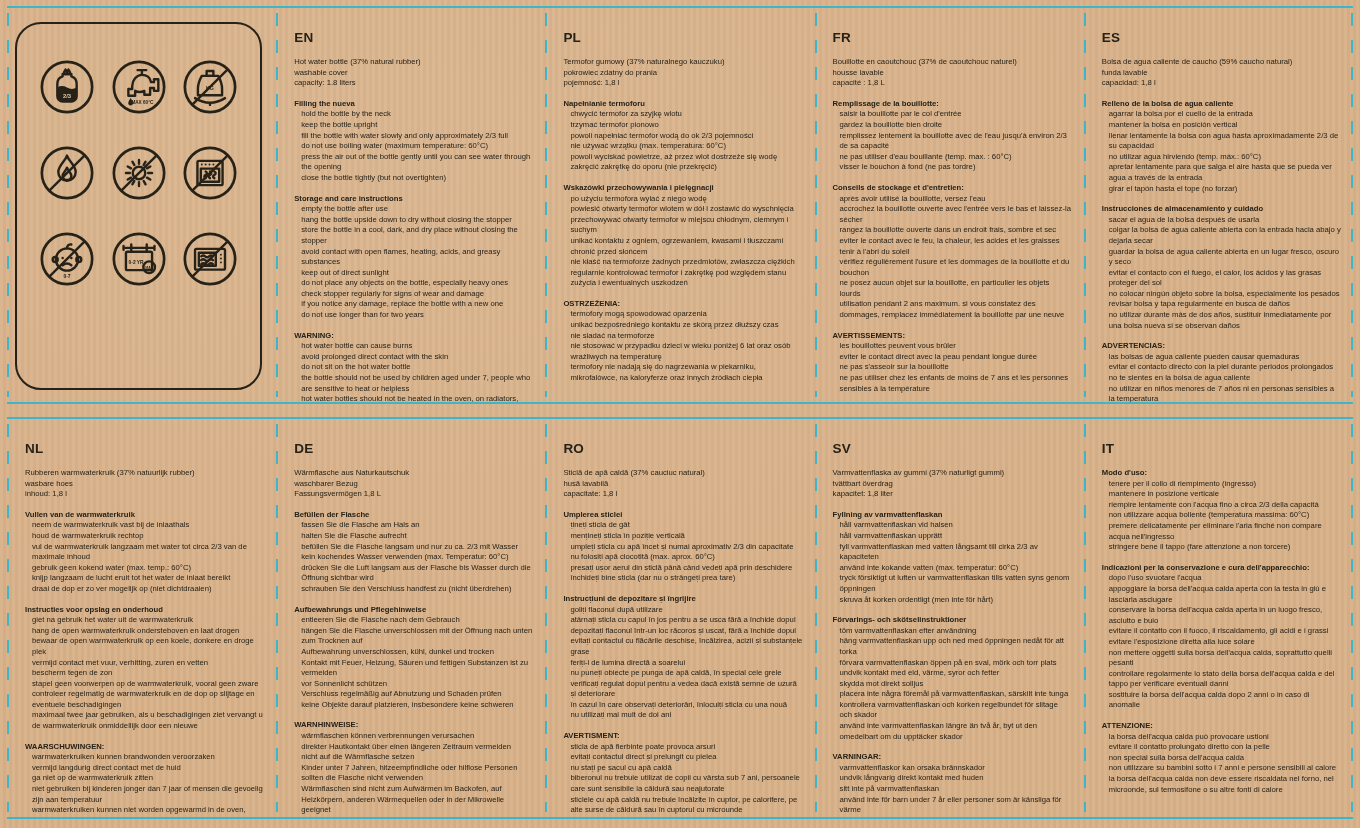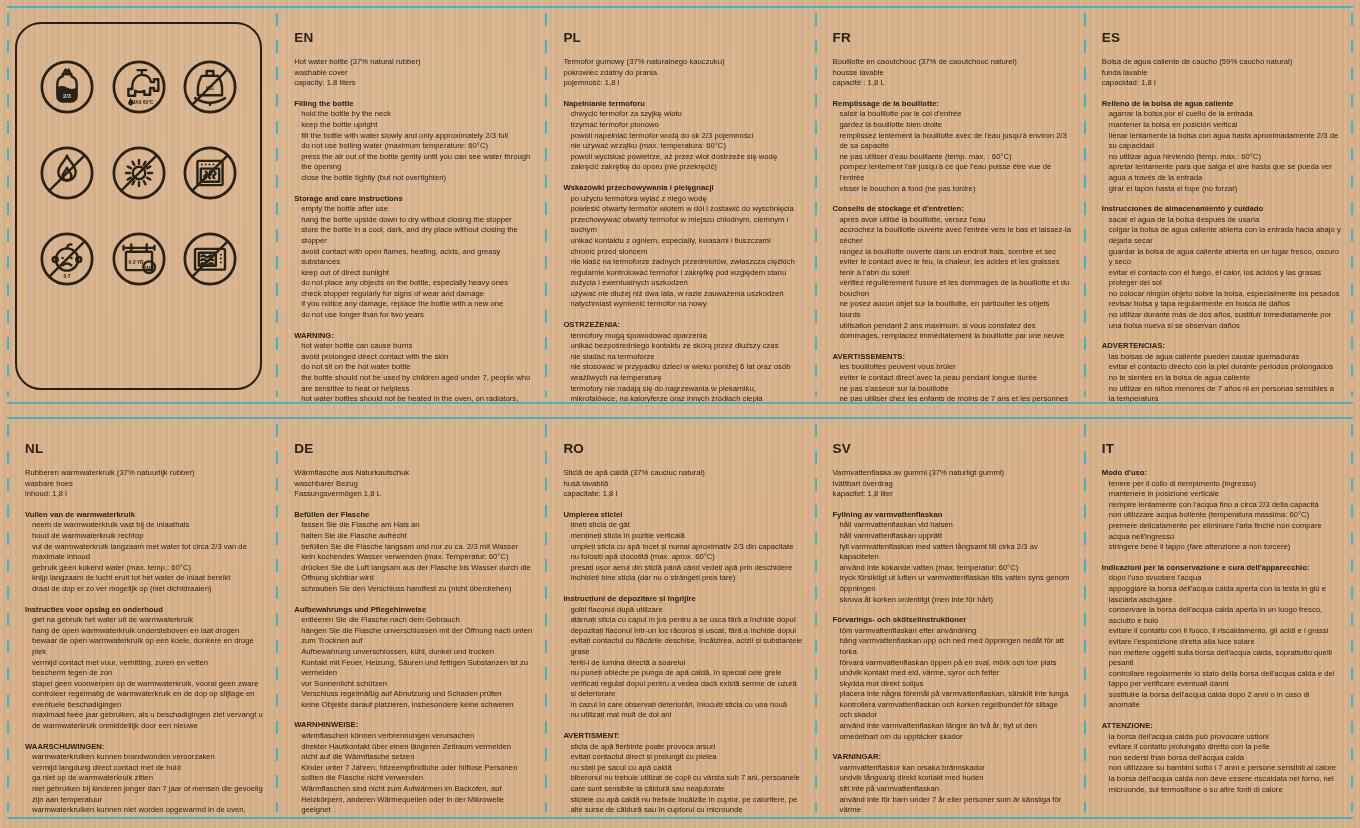--- a/index.html
+++ b/index.html
@@ -161,21 +161,21 @@
     </div>
 
     <section class="cell lang">
         <h2 class="lang-code">EN</h2>
         <div class="intro">
           <p>Hot water bottle (37% natural rubber)</p>
           <p>washable cover</p>
           <p>capacity: 1.8 liters</p>
         </div>
         <div class="block">
-          <p class="block-heading">Filling the bottle</p>
+          <p class="block-heading">Filling the nueva</p>
           <p class="item">hold the bottle by the neck</p>
           <p class="item">keep the bottle upright</p>
           <p class="item">fill the bottle with water slowly and only approximately 2/3 full</p>
           <p class="item">do not use boiling water (maximum temperature: 60°C)</p>
           <p class="item">press the air out of the bottle gently until you can see water through the opening</p>
           <p class="item">close the bottle tightly (but not overtighten)</p>
         </div>
         <div class="block">
           <p class="block-heading">Storage and care instructions</p>
           <p class="item">empty the bottle after use</p>
@@ -211,25 +211,24 @@
           <p class="item">powoli napełniać termofor wodą do ok 2/3 pojemności</p>
           <p class="item">nie używać wrzątku (max. temperatura: 60°C)</p>
           <p class="item">powoli wyciskać powietrze, aż przez wlot dostrzeże się wodę</p>
           <p class="item">zakręcić zakrętkę do oporu (nie przekręcić)</p>
         </div>
         <div class="block">
           <p class="block-heading">Wskazówki przechowywania i pielęgnacji</p>
           <p class="item">po użyciu termofora wylać z niego wodę</p>
           <p class="item">powiesić otwarty termofor wlotem w dół i zostawić do wyschnięcia</p>
           <p class="item">przechowywać otwarty termofor w miejscu chłodnym, ciemnym i suchym</p>
-          <p class="item">unikać kontaktu z ogniem, especially, kwasami i tłuszczami</p>
+          <p class="item">unikać kontaktu z ogniem, ogrzewaniem, kwasami i tłuszczami</p>
           <p class="item">chronić przed słońcem</p>
           <p class="item">nie kłaść na termoforze żadnych przedmiotów, zwłaszcza ciężkich</p>
           <p class="item">regularnie kontrolować termofor i zakrętkę pod względem stanu zużycia i ewentualnych uszkodzeń</p>
-          <p class="item">używać nie dłużej niż dwa lata, w razie zauważenia uszkodzeń natychmiast wymienić termofor na nowy</p>
         </div>
         <div class="block">
           <p class="block-heading">OSTRZEŻENIA:</p>
           <p class="item">termofory mogą spowodować oparzenia</p>
           <p class="item">unikać bezpośredniego kontaktu ze skórą przez dłuższy czas</p>
           <p class="item">nie siadać na termoforze</p>
           <p class="item">nie stosować w przypadku dzieci w wieku poniżej 6 lat oraz osób wrażliwych na temperaturę</p>
           <p class="item">termofory nie nadają się do nagrzewania w piekarniku, mikrofalówce, na kaloryferze oraz innych źródłach ciepła</p>
         </div>
       </section>
@@ -239,21 +238,20 @@
           <p>Bouillotte en caoutchouc (37% de caoutchouc naturel)</p>
           <p>housse lavable</p>
           <p>capacité : 1,8 L</p>
         </div>
         <div class="block">
           <p class="block-heading">Remplissage de la bouillotte:</p>
           <p class="item">saisir la bouillotte par le col d'entrée</p>
           <p class="item">gardez la bouillotte bien droite</p>
           <p class="item">remplissez lentement la bouillotte avec de l'eau jusqu'à environ 2/3 de sa capacité</p>
           <p class="item">ne pas utiliser d'eau bouillante (temp. max. : 60°C)</p>
-          <p class="item">pompez lentement l'air jusqu'à ce que l'eau puisse être vue de l'entrée</p>
           <p class="item">visser le bouchon à fond (ne pas tordre)</p>
         </div>
         <div class="block">
           <p class="block-heading">Conseils de stockage et d'entretien:</p>
           <p class="item">après avoir utilisé la bouillotte, versez l'eau</p>
           <p class="item">accrochez la bouillotte ouverte avec l'entrée vers le bas et laissez-la sécher</p>
           <p class="item">rangez la bouillotte ouverte dans un endroit frais, sombre et sec</p>
           <p class="item">eviter le contact avec le feu, la chaleur, les acides et les graisses</p>
           <p class="item">tenir à l'abri du soleil</p>
           <p class="item">vérifiez régulièrement l'usure et les dommages de la bouillotte et du bouchon</p>
@@ -471,20 +469,20 @@
           <p class="item">evitare il contatto con il fuoco, il riscaldamento, gli acidi e i grassi</p>
           <p class="item">evitare l'esposizione diretta alla luce solare</p>
           <p class="item">non mettere oggetti sulla borsa dell'acqua calda, soprattutto quelli pesanti</p>
           <p class="item">controllare regolarmente lo stato della borsa dell'acqua calda e del tappo per verificare eventuali danni</p>
           <p class="item">sostituire la borsa dell'acqua calda dopo 2 anni o in caso di anomalie</p>
         </div>
         <div class="block">
           <p class="block-heading">ATTENZIONE:</p>
           <p class="item">la borsa dell'acqua calda può provocare ustioni</p>
           <p class="item">evitare il contatto prolungato diretto con la pelle</p>
-          <p class="item">non sedersi than borsa dell'acqua calda</p>
+          <p class="item">non special sulla borsa dell'acqua calda</p>
           <p class="item">non utilizzare su bambini sotto i 7 anni e persone sensibili al calore</p>
           <p class="item">la borsa dell'acqua calda non deve essere riscaldata nel forno, nel microonde, sul termosifone o su altre fonti di calore</p>
         </div>
       </section>
   </div>
 
 </div>
 
 </body></html>

